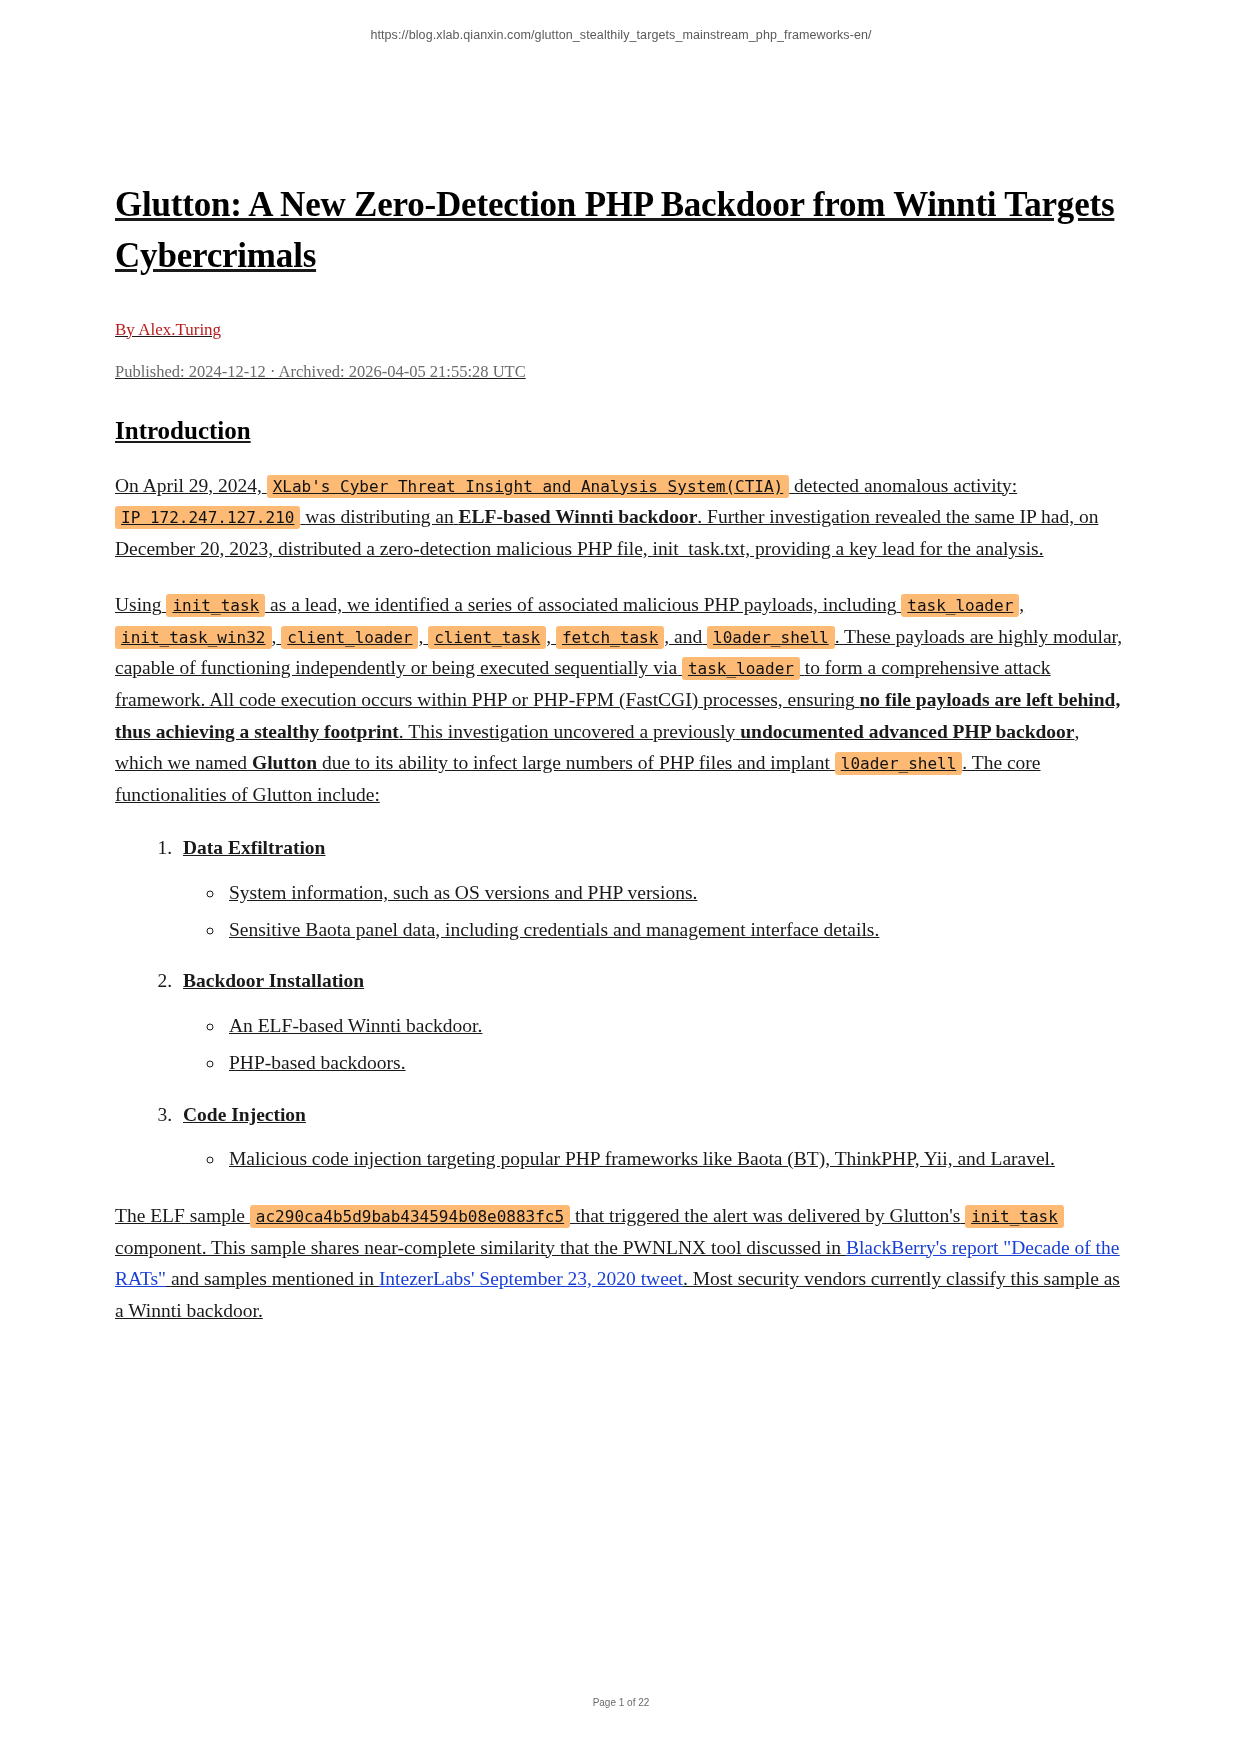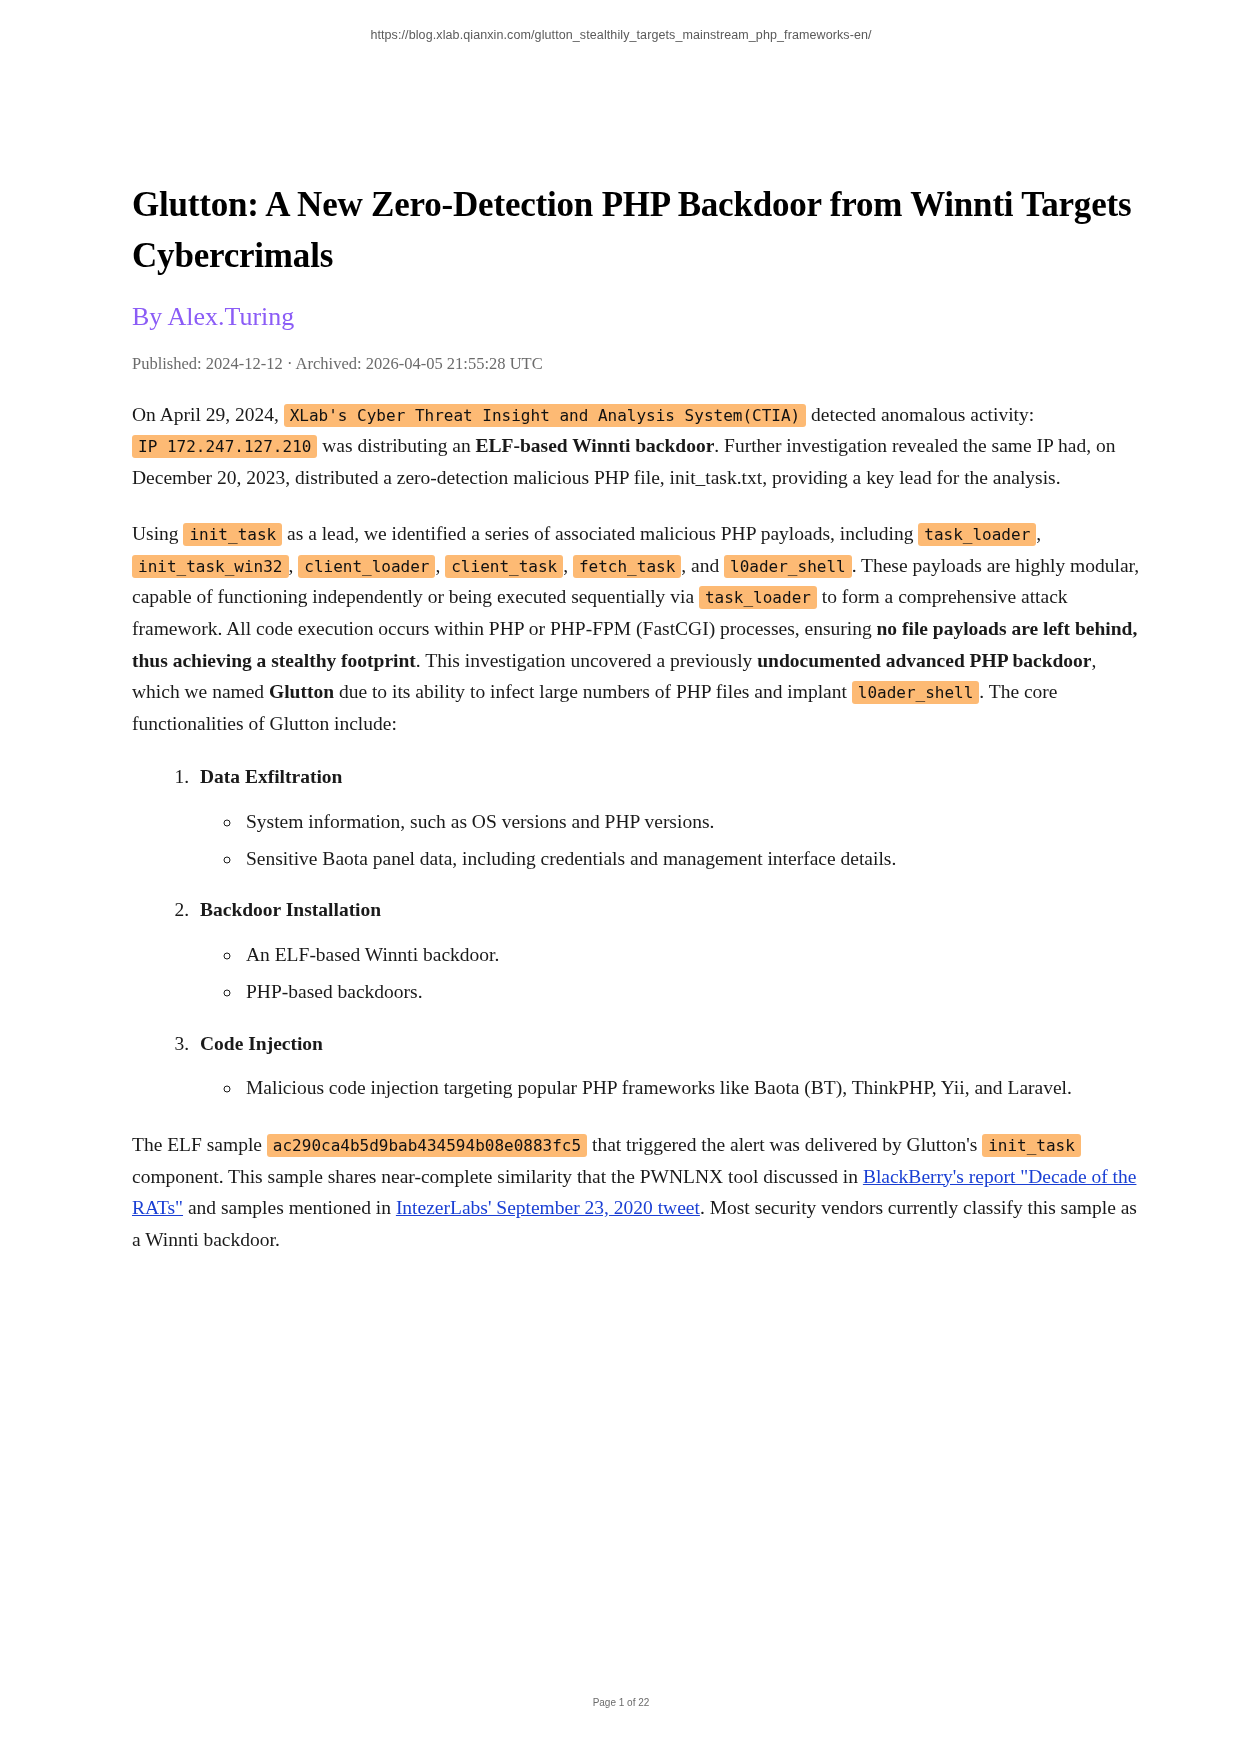--- a/index.html
+++ b/index.html
@@ -29,36 +29,37 @@
     width: 1242px;
     text-align: center;
     font-family: "Liberation Sans", sans-serif;
     font-size: 12.5px;
     color: #5a5a5a;
     letter-spacing: 0.1px;
   }
   .content {
     position: absolute;
     top: 180px;
-    left: 132px;
+    left: 115px;
     width: 1010px;
+    text-decoration: underline;
   }
   h1.title {
     font-family: "Liberation Serif", serif;
     font-size: 35px;
     font-weight: bold;
     line-height: 1.45;
     margin: 0 0 0 0;
     color: #000;
     letter-spacing: -0.2px;
   }
   .byline {
-    font-size: 26px;
-    color: #8b5cf6;
-    margin-top: 20px;
+    font-size: 17px;
+    color: #b91c1c;
+    margin-top: 38px;
   }
   .pubinfo {
     font-size: 16.5px;
     color: #6b6b6b;
     margin-top: 22px;
   }
   h2.section {
     font-size: 25px;
     font-weight: bold;
     margin: 35px 0 0 0;
@@ -128,20 +129,21 @@
   <div class="url-header">https://blog.xlab.qianxin.com/glutton_stealthily_targets_mainstream_php_frameworks-en/</div>
 
   <div class="content">
 
     <h1 class="title">Glutton: A New Zero-Detection PHP Backdoor from Winnti Targets Cybercrimals</h1>
 
     <div class="byline">By Alex.Turing</div>
 
     <div class="pubinfo">Published: 2024-12-12 · Archived: 2026-04-05 21:55:28 UTC</div>
 
+    <h2 class="section">Introduction</h2>
 
     <p class="para">
       <span>On April 29, 2024,</span>
       <code class="inline">XLab's Cyber Threat Insight and Analysis System(CTIA)</code>
       <span>detected anomalous activity:</span>
       <code class="inline">IP 172.247.127.210</code>
       <span>was distributing an</span>
       <strong>ELF-based Winnti backdoor</strong><span>. Further investigation revealed the same IP had, on December 20, 2023, distributed a zero-detection malicious PHP file, init_task.txt, providing a key lead for the analysis.</span>
     </p>
 

